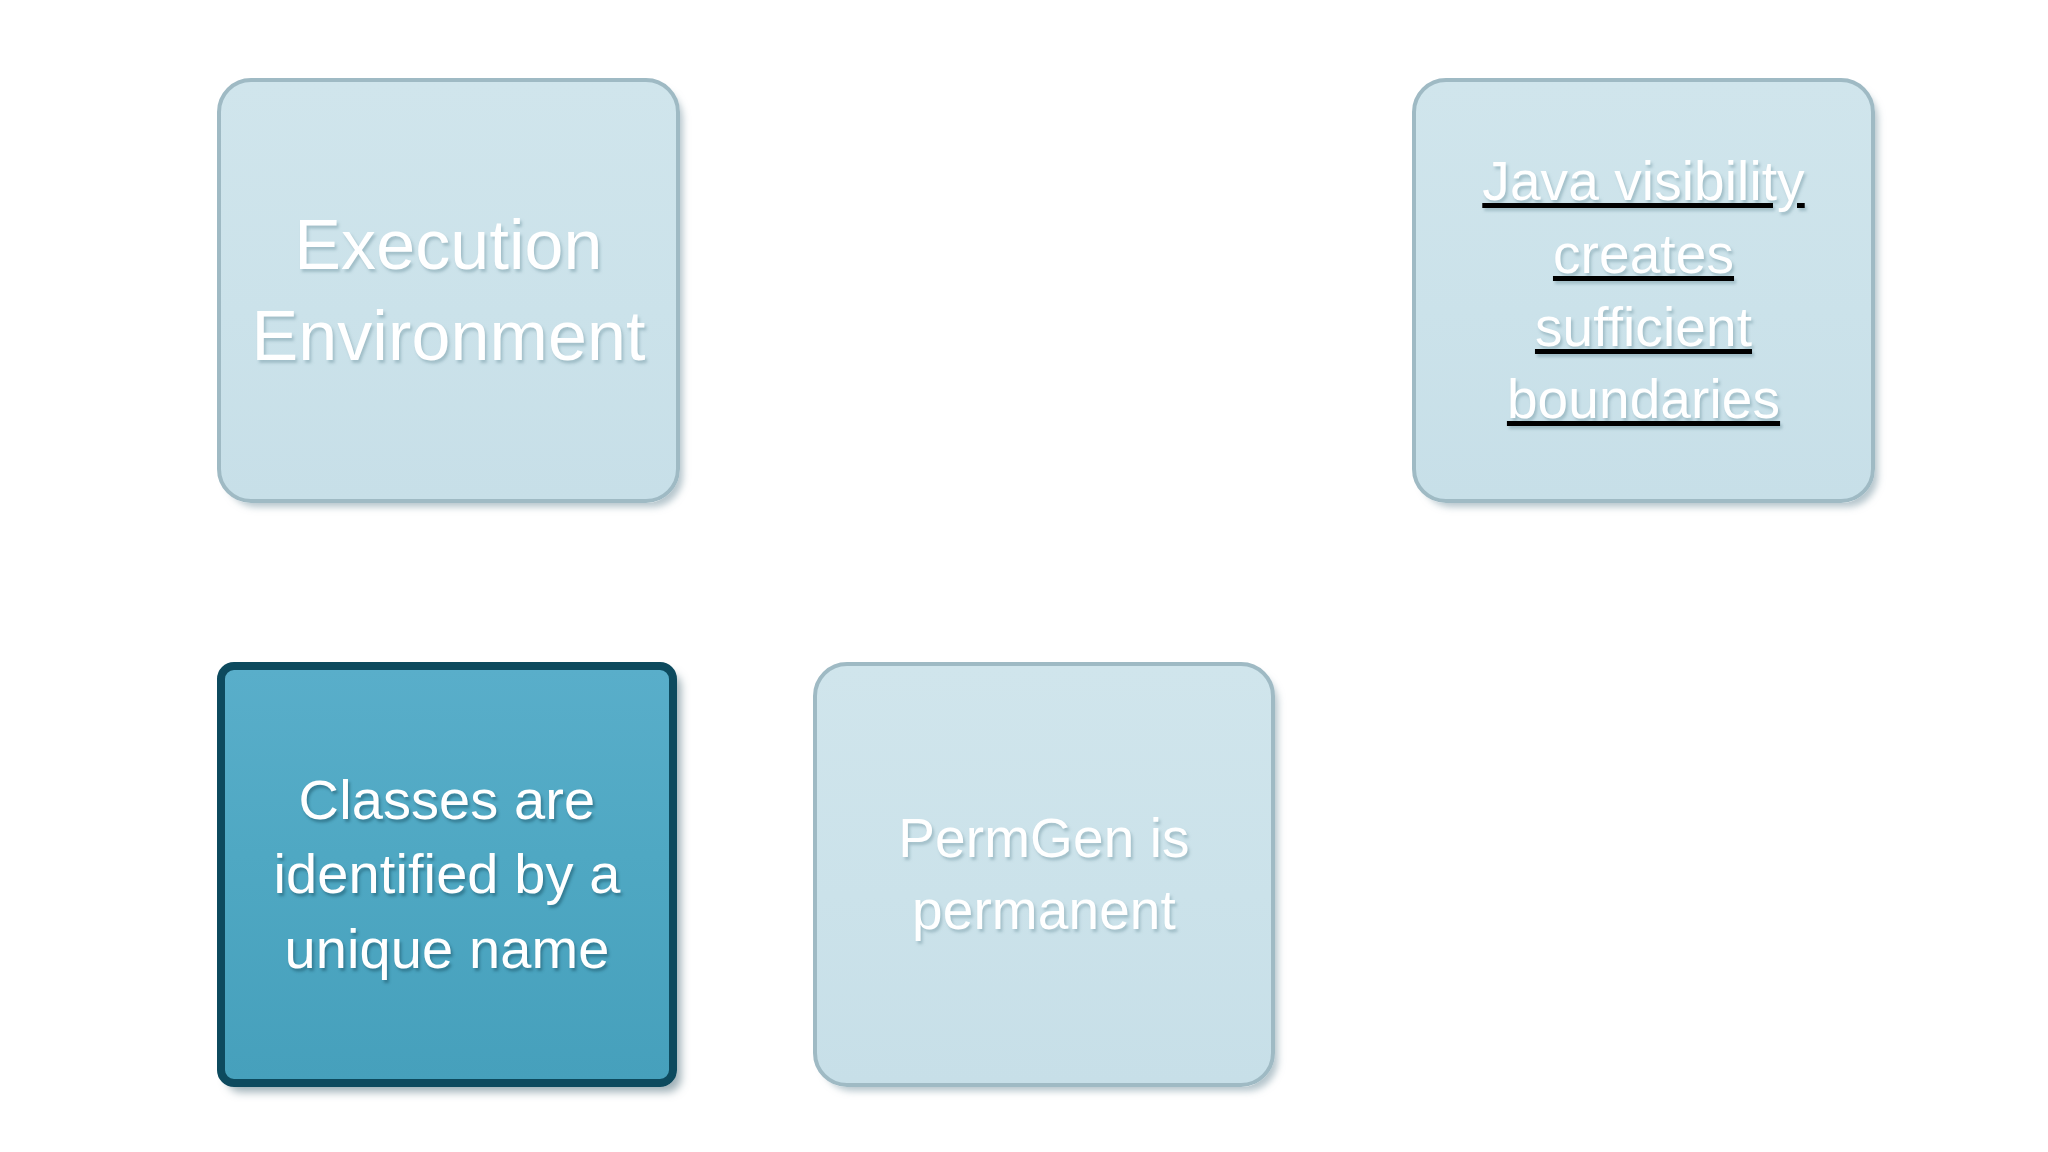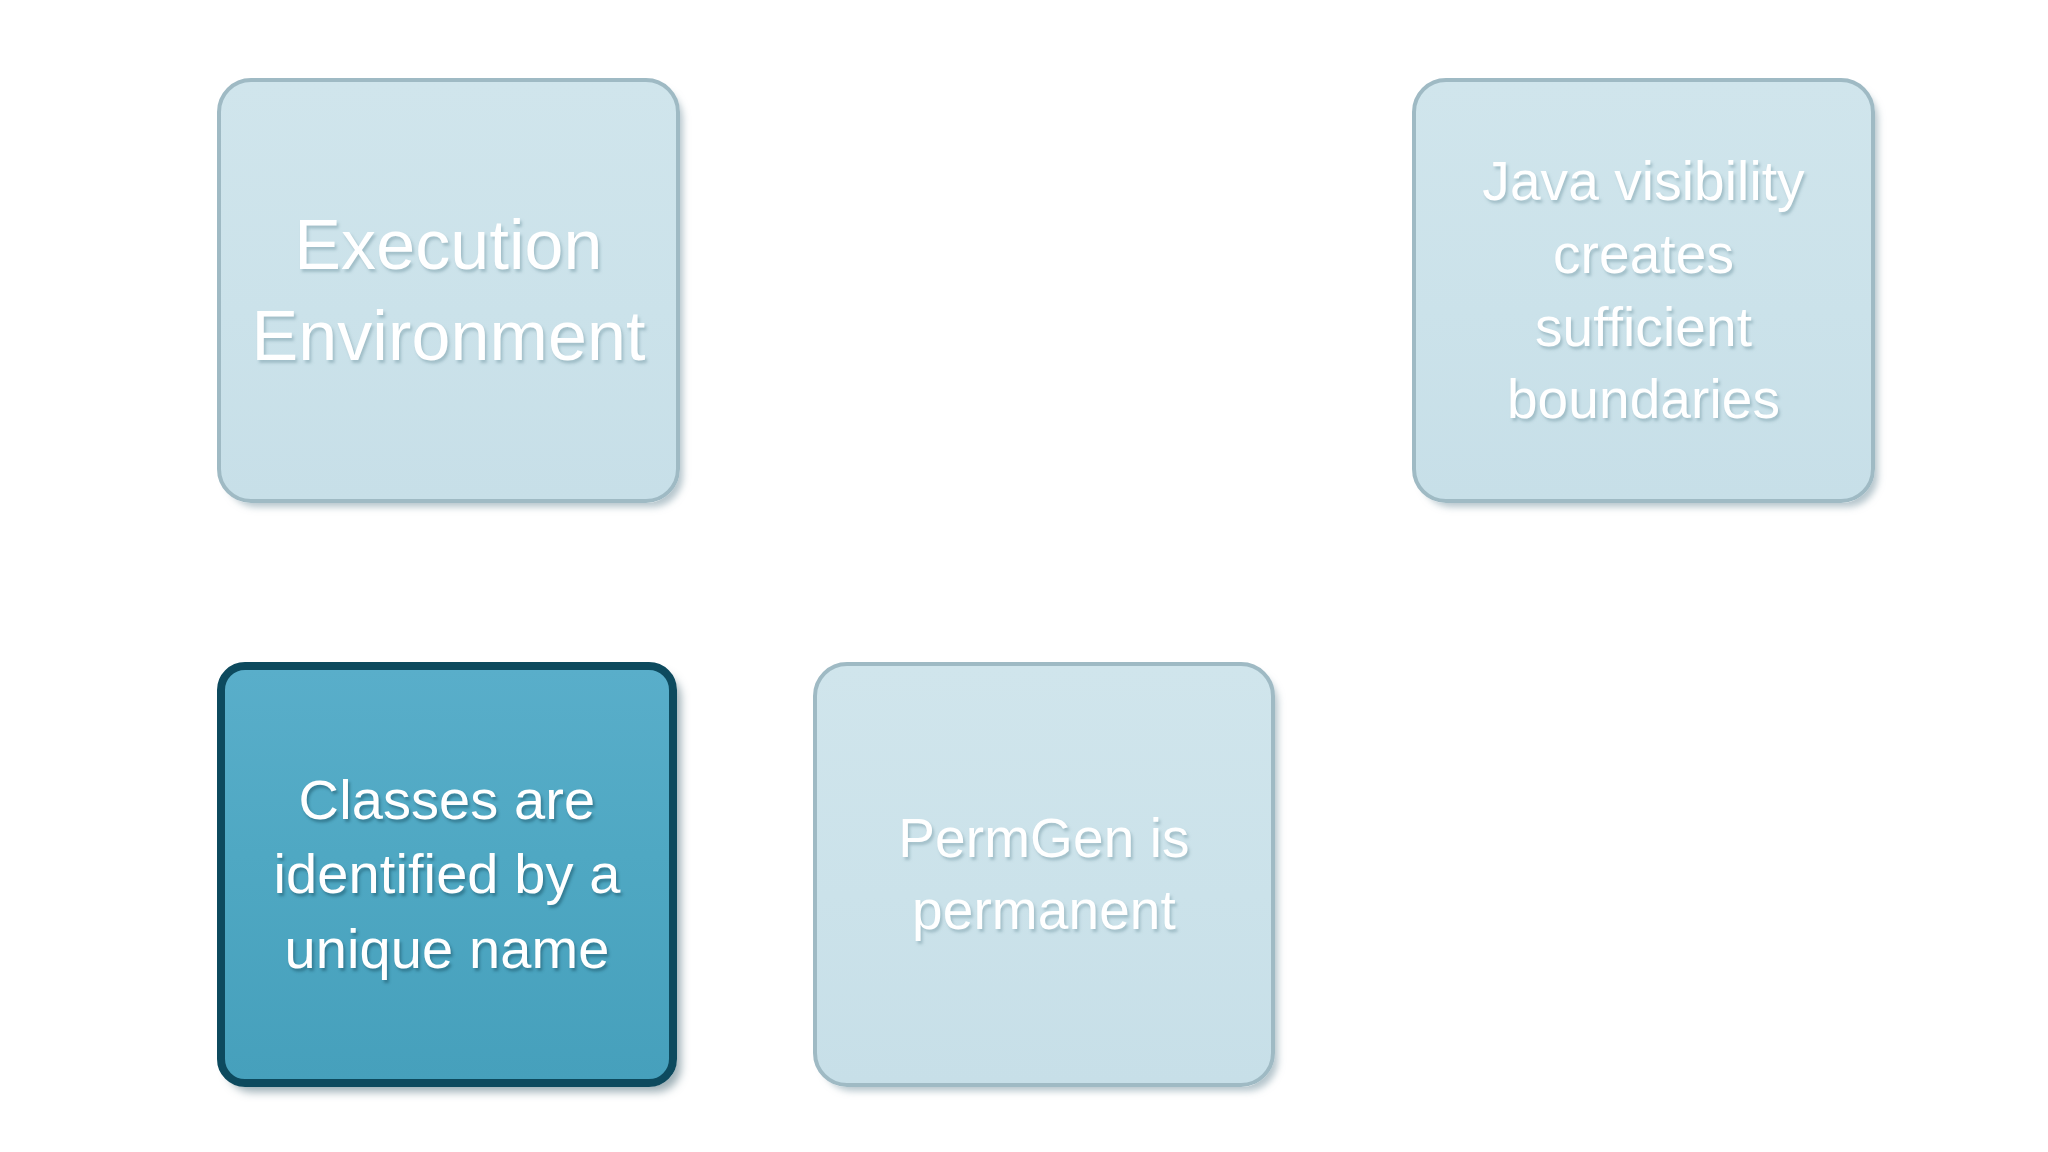--- a/index.html
+++ b/index.html
@@ -36,42 +36,42 @@
   .card.plain {
     background: linear-gradient(180deg, #d0e5ec 0%, #cbe2ea 55%, #c7dfe8 100%);
     border: 4px solid #9fbac4;
     box-shadow: 6px 7px 7px -3px rgba(120, 150, 162, 0.55);
   }
 
   
   .card.highlight {
     background: linear-gradient(180deg, #59aeca 0%, #4fa8c3 45%, #46a0bc 100%);
     border: 8px solid #0d4a5e;
-    border-radius: 28px;
+    border-radius: 17px;
     box-shadow: 7px 8px 8px -3px rgba(60, 95, 110, 0.5);
   }
 
   .card-label {
     display: block;
     color: #ffffff;
     font-weight: 400;
     letter-spacing: 0.1px;
     text-shadow: 2px 3px 3px rgba(125, 160, 172, 0.55);
     padding: 0 14px;
     white-space: pre-line;
   }
 
   .card.highlight .card-label {
     text-shadow: 2px 3px 3px rgba(20, 70, 88, 0.45);
   }
 
   
   .c1 { left: 217px;  top: 78px;   width: 463px; height: 425px; }
   .c2 { left: 813px;  top: 78px;   width: 462px; height: 425px; }
-  .c3 { left: 1412px; top: 78px;   width: 463px; height: 425px; }
+  .c3 { left: 1412px; top: 78px;   width: 463px; height: 425px; text-decoration: underline; }
   .c4 { left: 217px;  top: 662px;  width: 460px; height: 425px; }
   .c5 { left: 813px;  top: 662px;  width: 462px; height: 425px; }
   .c6 { left: 1412px; top: 662px;  width: 463px; height: 425px; }
 
   
   .c1 .card-label { font-size: 70px; line-height: 1.3; }
   .c2 .card-label { font-size: 55px; line-height: 1.3; }
   .c3 .card-label { font-size: 55px; line-height: 1.32; }
   .c4 .card-label { font-size: 56px; line-height: 1.33; }
   .c5 .card-label { font-size: 55px; line-height: 1.3; }

